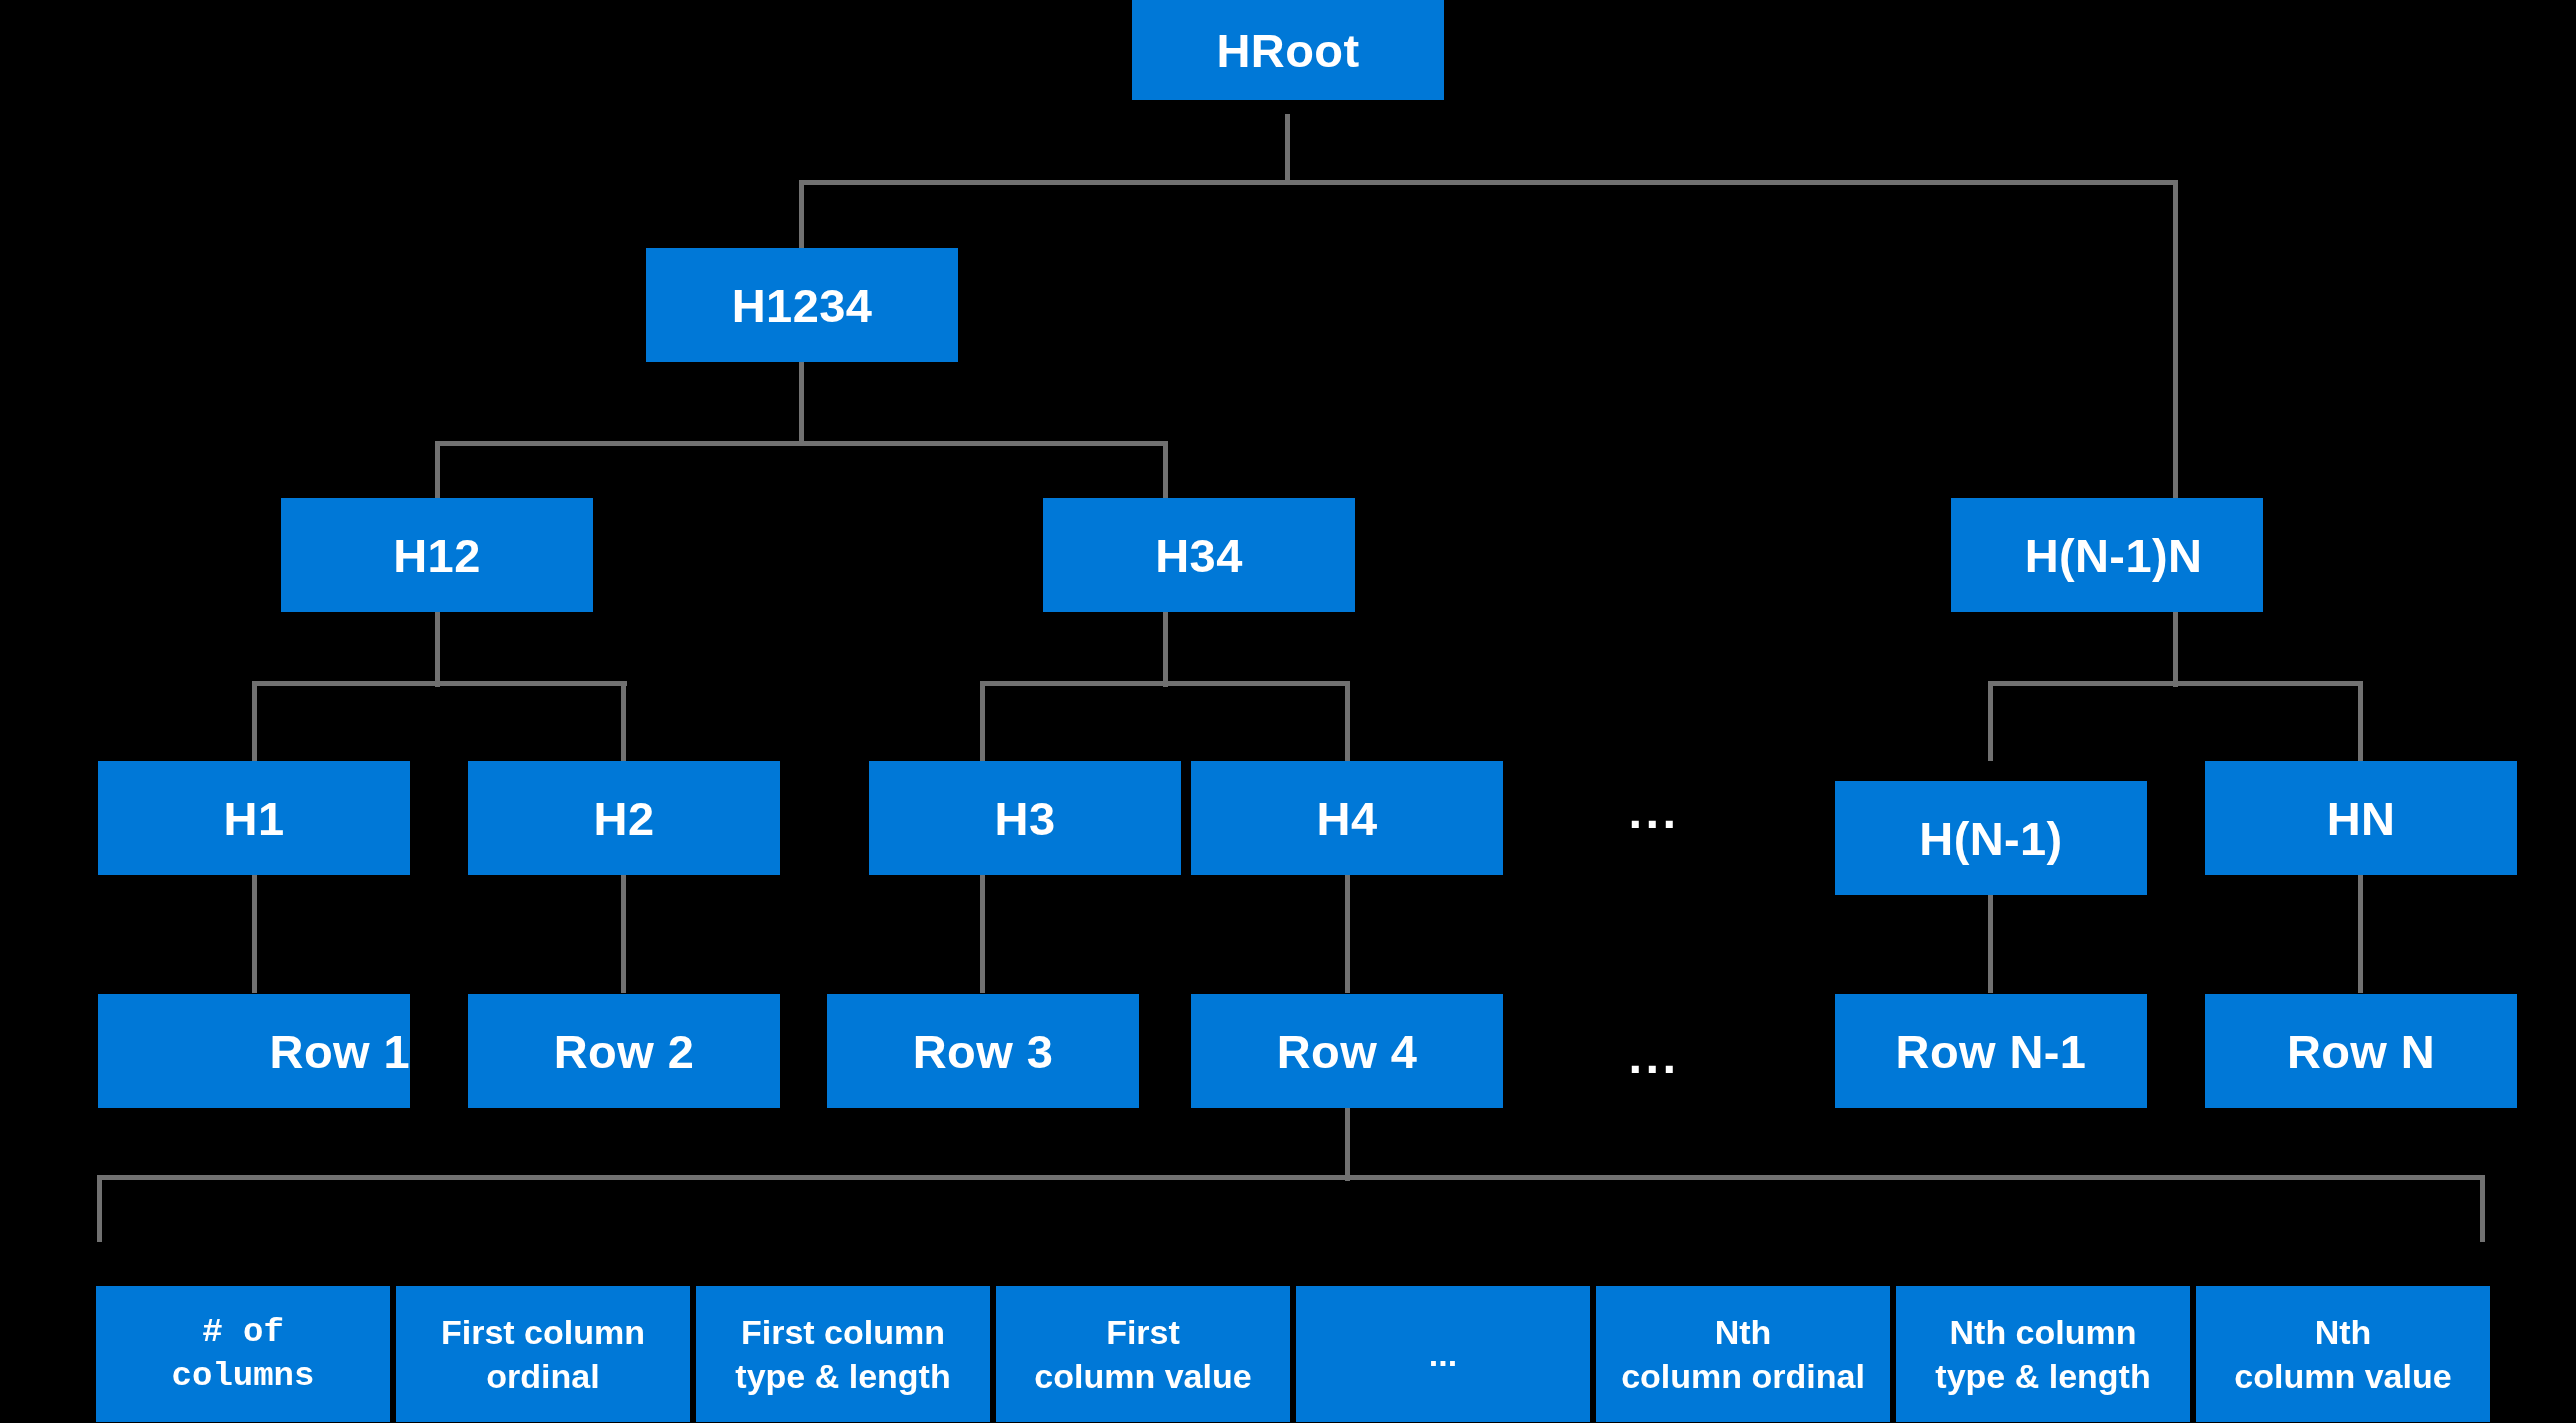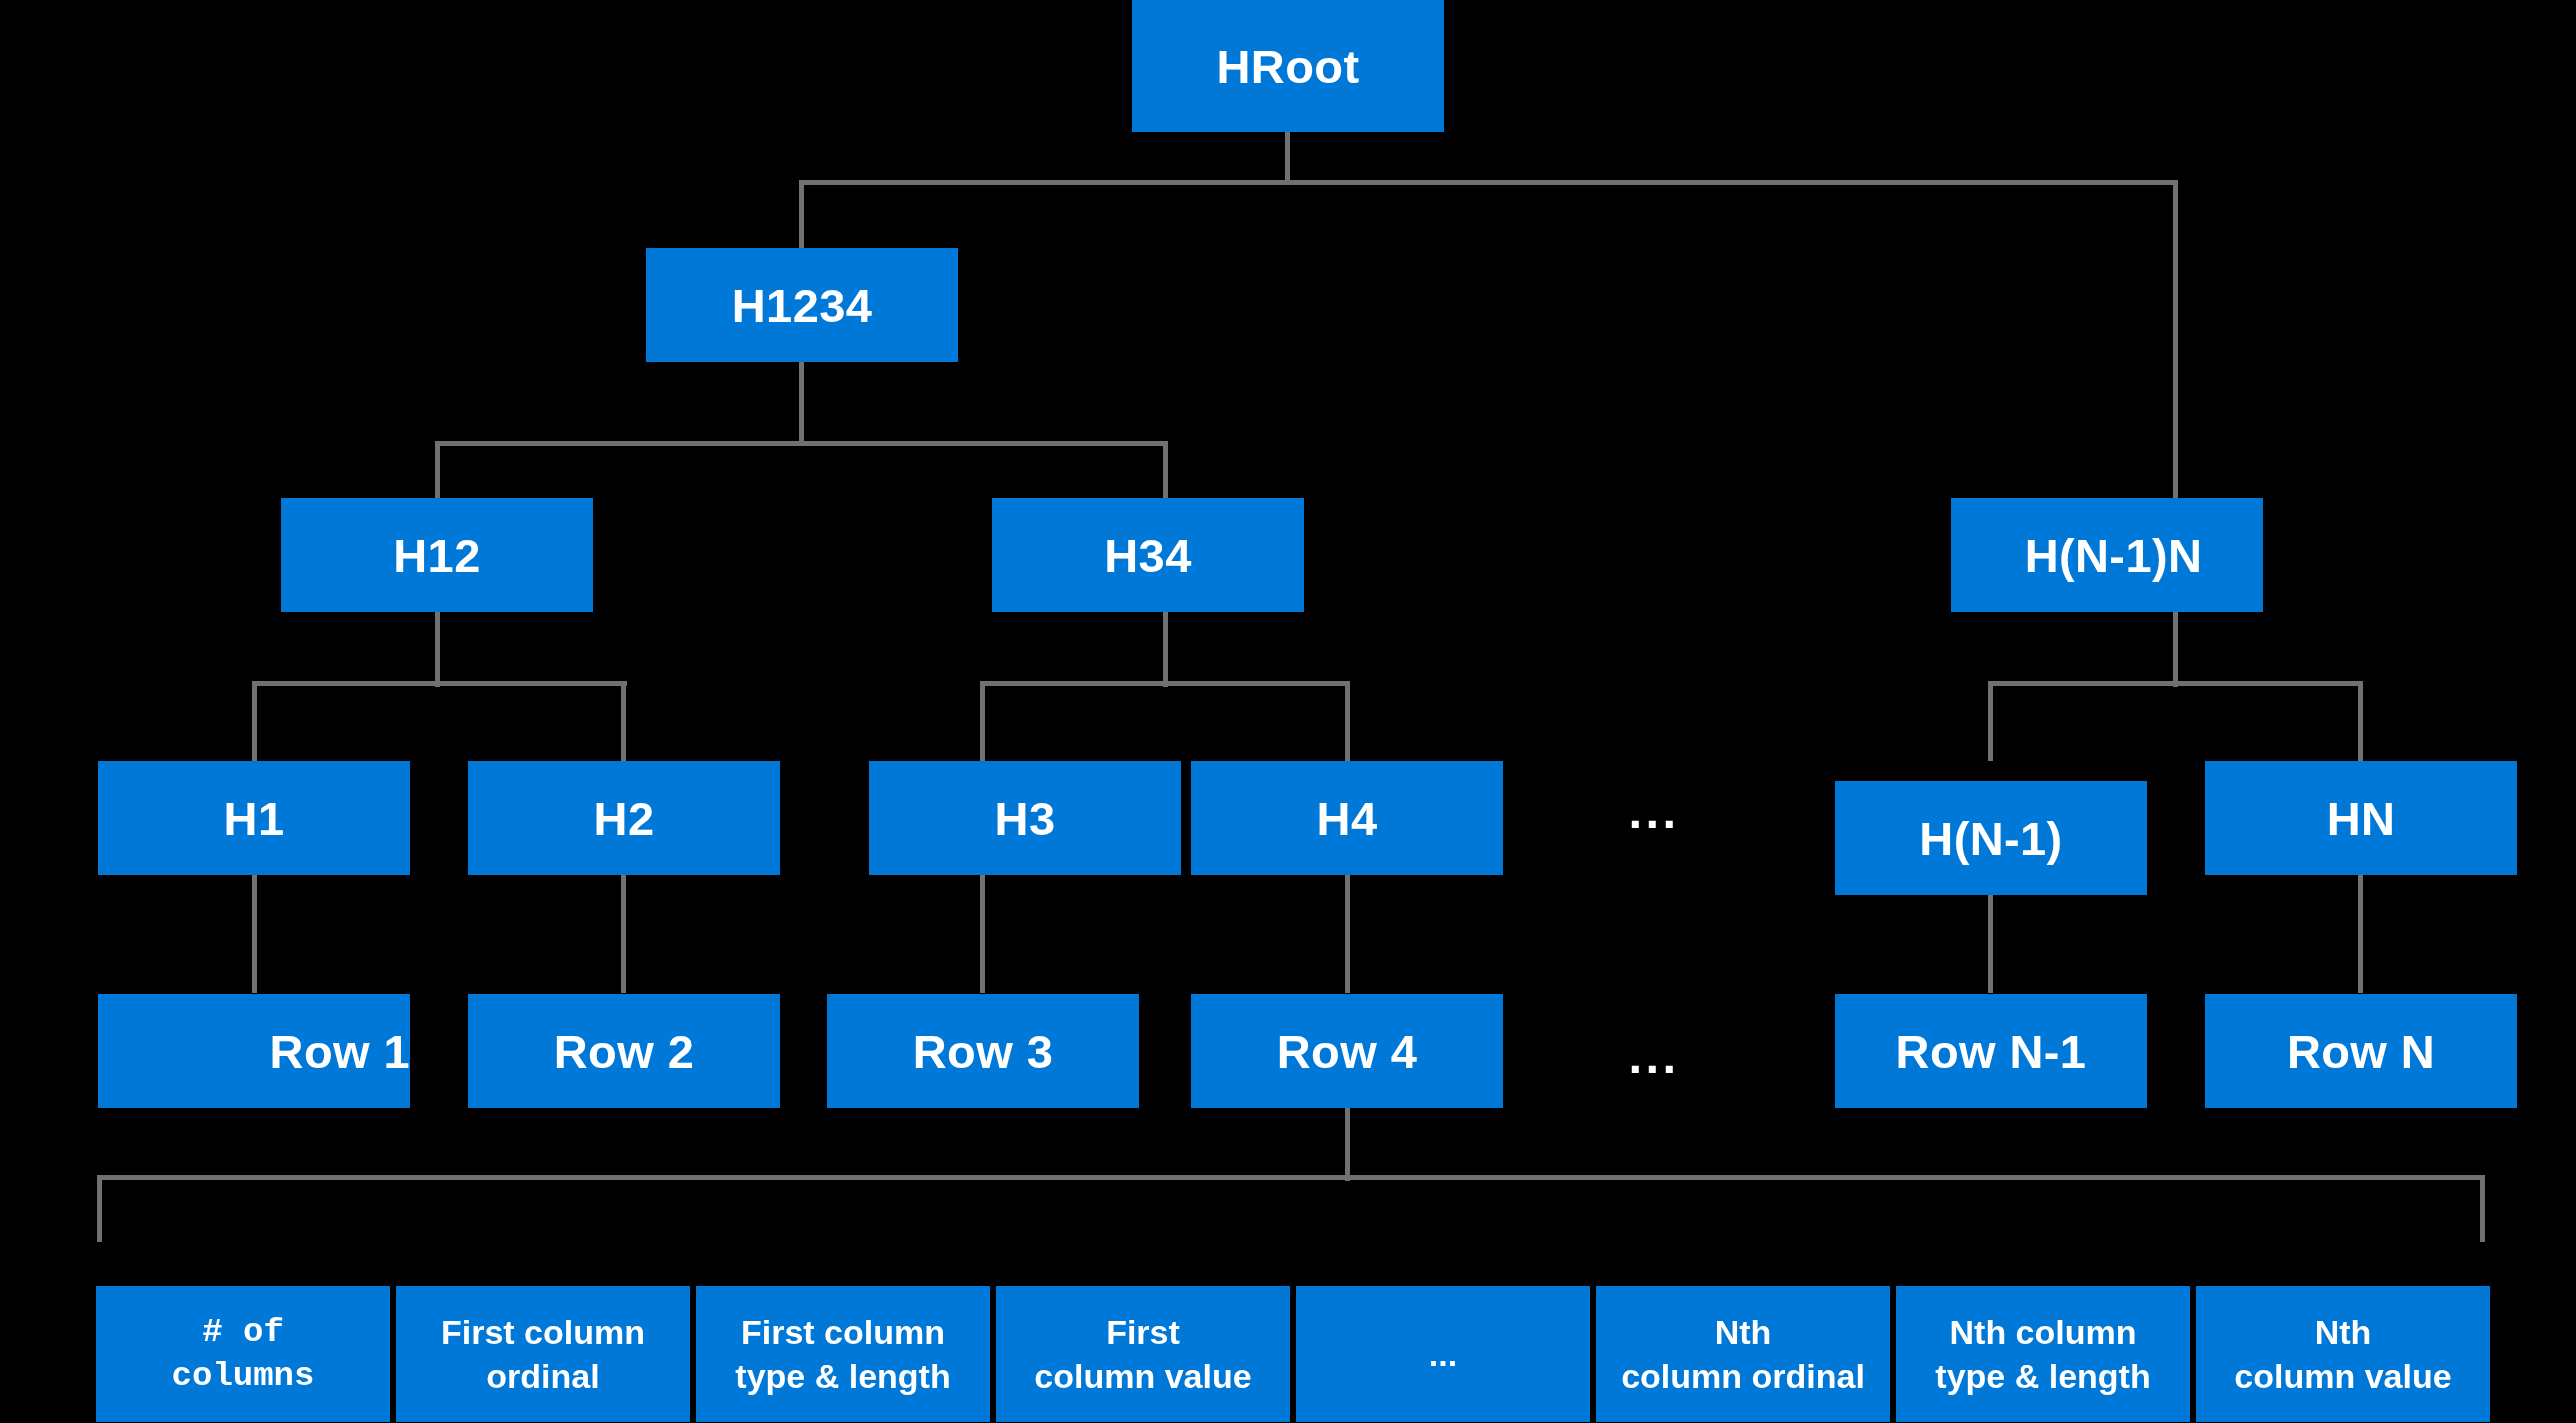--- a/index.html
+++ b/index.html
@@ -88,32 +88,32 @@
   <div class="line" style="left:980px; top:874px; width:5.1px; height:119px;"></div>
   <div class="line" style="left:1345px; top:874px; width:5.1px; height:119px;"></div>
   <div class="line" style="left:1988px; top:874px; width:5.1px; height:119px;"></div>
   <div class="line" style="left:2358px; top:874px; width:5.1px; height:119px;"></div>
 
   <div class="line" style="left:1345px; top:1108px; width:5.1px; height:73px;"></div>
   <div class="line" style="left:97px; top:1175px; width:2388px; height:5.1px;"></div>
   <div class="line" style="left:97px; top:1175px; width:5.1px; height:67px;"></div>
   <div class="line" style="left:2480px; top:1175px; width:5.1px; height:67px;"></div>
 
-  <div class="node" style="left:1132px; top:0px; height:132px;">
+  <div class="node" style="left:1132px; top:0px; height:100px;">
       <span>HRoot</span>
     </div>
 
   <div class="node" style="left:646px; top:248px;">
       <span>H1234</span>
     </div>
 
   <div class="node" style="left:281px; top:498px;">
       <span>H12</span>
     </div>
-  <div class="node" style="left:992px; top:498px;">
+  <div class="node" style="left:1043px; top:498px;">
       <span>H34</span>
     </div>
   <div class="node" style="left:1951px; top:498px;padding-left:13px;">
       <span>H(N-1)N</span>
     </div>
 
   <div class="node" style="left:98px; top:761px;">
       <span>H1</span>
     </div>
   <div class="node" style="left:468px; top:761px;">

